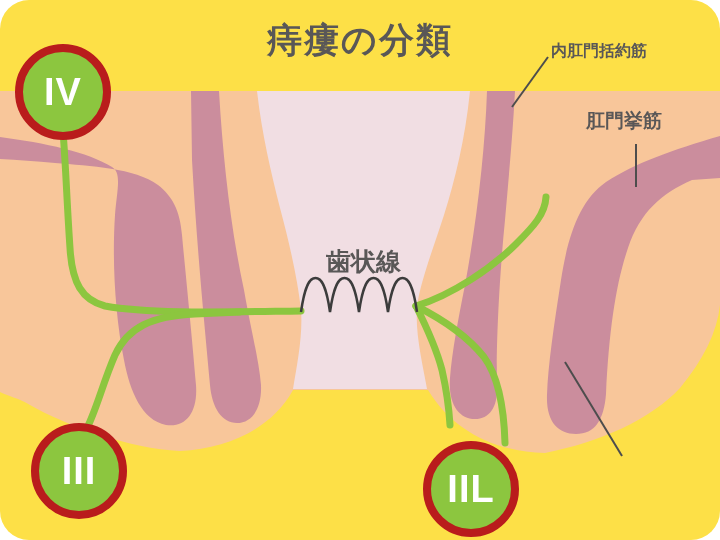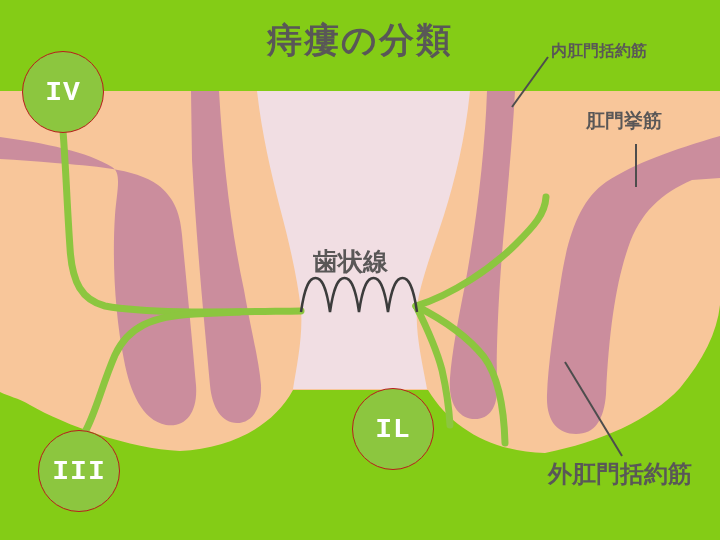--- a/index.html
+++ b/index.html
@@ -1,37 +1,38 @@
 <!DOCTYPE html>
 <html><head>
 <meta charset="utf-8">
 <style>
   html,body{margin:0;padding:0;background:#fff;}
   .stage{
-    position:relative;width:720px;height:540px;overflow:hidden;background:#84cc16;
-    font-family:Liberation Mono, monospace;
+    position:relative;width:720px;height:540px;overflow:hidden;background:#fde047;
+    font-family:Liberation Sans, sans-serif;
+    border-radius:29px;
   }
   .stage svg{position:absolute;left:0;top:0;}
   .title{
     position:absolute;top:17px;left:50%;transform:translateX(-50%);
     font-size:35px;font-weight:bold;color:#595757;letter-spacing:2px;white-space:nowrap;
   }
   .anno{
     position:absolute;font-weight:bold;color:#595757;white-space:nowrap;
   }
   .anno.internal{left:551px;top:41px;font-size:16px;}
   .anno.levator{left:586px;top:108px;font-size:19px;}
-  .anno.dentate{left:313px;top:245px;font-size:25px;}
+  .anno.dentate{left:326px;top:245px;font-size:25px;}
   .anno.external{left:548px;top:458px;font-size:24px;}
   .badge{
     position:absolute;width:80px;height:80px;border-radius:50%;
-    background:#8CC63F;border:1px solid #b91c1c;
+    background:#8CC63F;border:8px solid #b91c1c;
     transform:translate(-50%,-50%);
     display:flex;align-items:center;justify-content:center;
-    color:#ffffff;font-size:28px;font-weight:bold;letter-spacing:1px;
+    color:#ffffff;font-size:38px;font-weight:bold;letter-spacing:1px;
   }
 </style>
 </head>
 <body>
 
 <div class="stage">
 
   <svg width="720" height="540" viewBox="0 0 720 540">
 
     <path fill="#F8C69A" d="
@@ -113,25 +114,24 @@
       <path d="M636,144 L636,187"></path>
       <path d="M565,362 L622,456"></path>
     </g>
   </svg>
 
   <div class="title">痔瘻の分類</div>
 
   <div class="anno internal">内肛門括約筋</div>
   <div class="anno levator">肛門挙筋</div>
   <div class="anno dentate">歯状線</div>
-  <div class="anno external">外肛門括約筋</div>
 
   <div class="badge" style="left:63px;top:92px;">
     <span>IV</span>
   </div>
   <div class="badge" style="left:79px;top:471px;align-items:center;">
     <span>III</span>
   </div>
-  <div class="badge" style="left:393px;top:429px;">
-    <span>IL</span>
+  <div class="badge" style="left:471px;top:489px;">
+    <span>IIL</span>
   </div>
 
 </div>
 
 </body></html>

